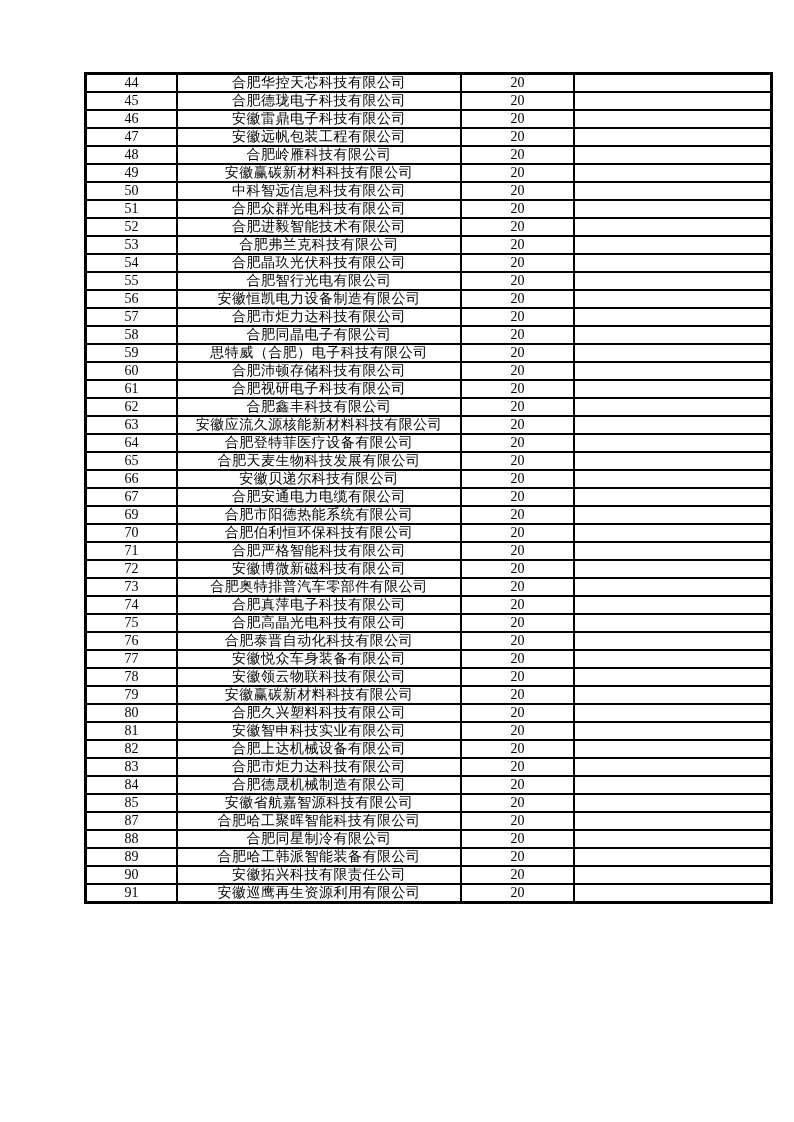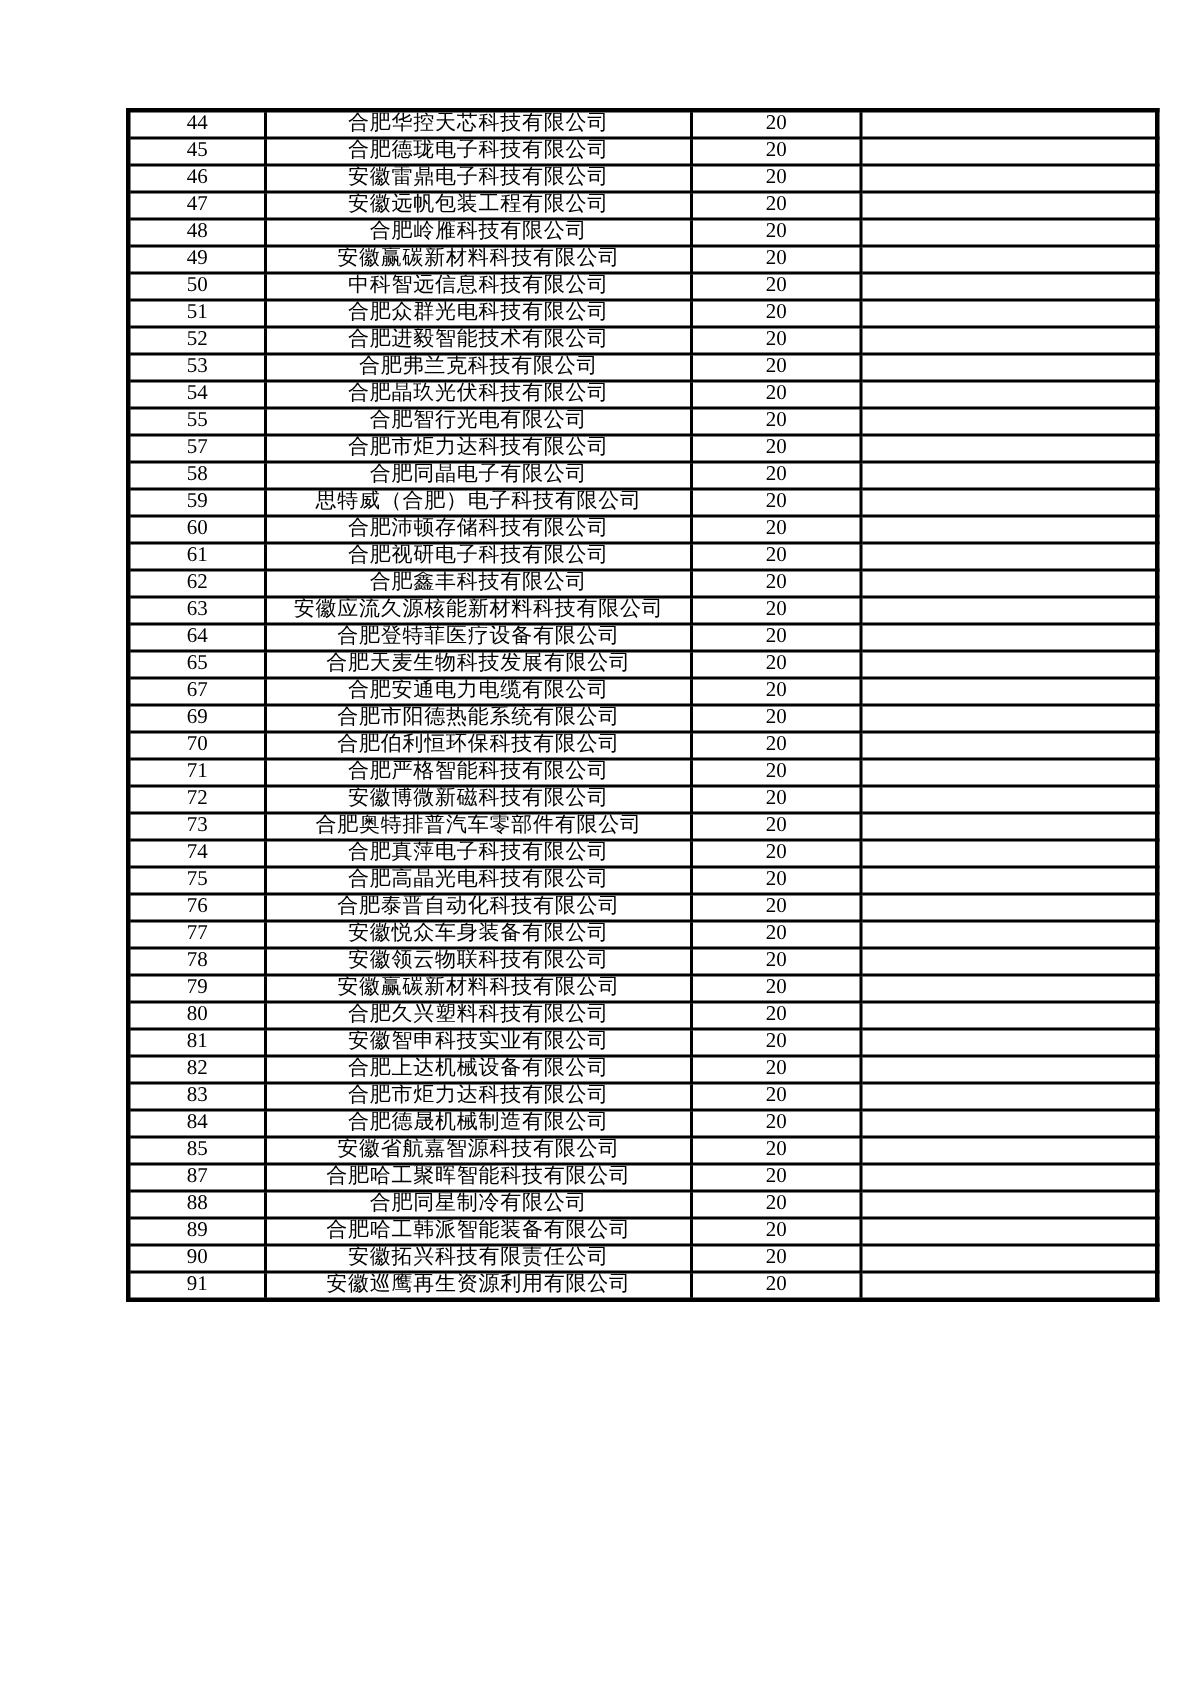--- a/index.html
+++ b/index.html
@@ -114,20 +114,26 @@
           <td class="col-value">20</td>
           <td class="col-remark"></td>
         </tr>
         <tr>
           <td class="col-no">55</td>
           <td class="col-name">合肥智行光电有限公司</td>
           <td class="col-value">20</td>
           <td class="col-remark"></td>
         </tr>
         <tr>
+          <td class="col-no">56</td>
+          <td class="col-name">安徽恒凯电力设备制造有限公司</td>
+          <td class="col-value">20</td>
+          <td class="col-remark"></td>
+        </tr>
+        <tr>
           <td class="col-no">57</td>
           <td class="col-name">合肥市炬力达科技有限公司</td>
           <td class="col-value">20</td>
           <td class="col-remark"></td>
         </tr>
         <tr>
           <td class="col-no">58</td>
           <td class="col-name">合肥同晶电子有限公司</td>
           <td class="col-value">20</td>
           <td class="col-remark"></td>
@@ -164,20 +170,26 @@
         </tr>
         <tr>
           <td class="col-no">64</td>
           <td class="col-name">合肥登特菲医疗设备有限公司</td>
           <td class="col-value">20</td>
           <td class="col-remark"></td>
         </tr>
         <tr>
           <td class="col-no">65</td>
           <td class="col-name">合肥天麦生物科技发展有限公司</td>
+          <td class="col-value">20</td>
+          <td class="col-remark"></td>
+        </tr>
+        <tr>
+          <td class="col-no">66</td>
+          <td class="col-name">安徽贝递尔科技有限公司</td>
           <td class="col-value">20</td>
           <td class="col-remark"></td>
         </tr>
         <tr>
           <td class="col-no">67</td>
           <td class="col-name">合肥安通电力电缆有限公司</td>
           <td class="col-value">20</td>
           <td class="col-remark"></td>
         </tr>
         <tr>

